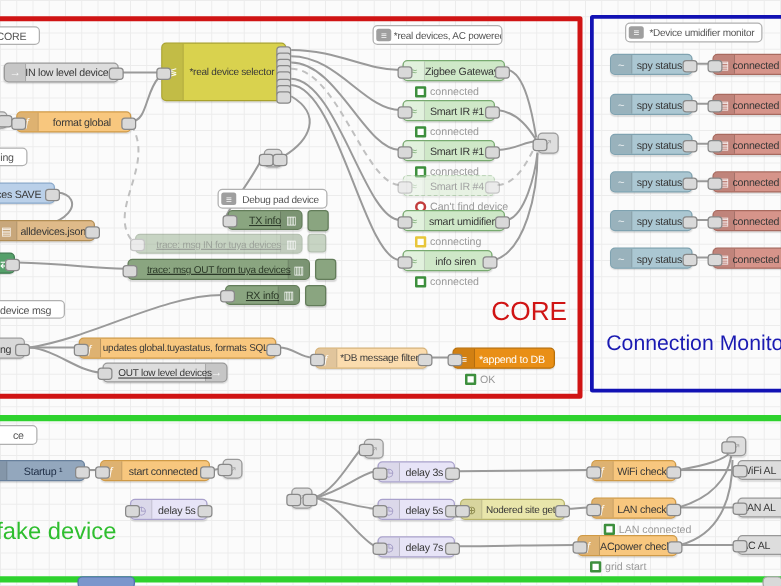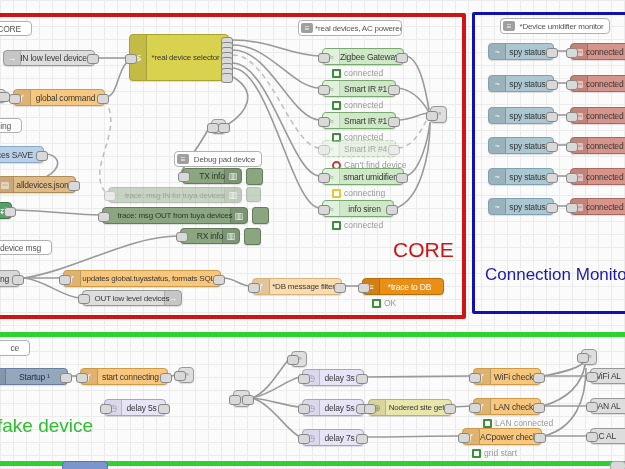--- a/index.html
+++ b/index.html
@@ -17,21 +17,21 @@
   .node{position:absolute;box-sizing:border-box;border:1px solid;border-radius:4px;
         display:flex;align-items:center;justify-content:center;z-index:3;
         font-size:8.5px;letter-spacing:-0.2px;color:#383838;
         box-shadow:0 1px 1px rgba(0,0,0,.12);}
   .node .lbl{white-space:nowrap;overflow:hidden;padding:0 3px;}
   .node.alignr{justify-content:flex-end;}
   .node.alignr .lbl{padding-right:10px;}
   .node.alignl{justify-content:flex-start;}
   .node.alignl .lbl{padding-left:2px;}
   .has-il .lbl{margin-left:13px;}
-  .has-ir .lbl{}
+  .has-ir .lbl{text-decoration:underline;}
   .ic{position:absolute;top:0;bottom:0;width:16px;display:flex;align-items:center;
       justify-content:center;color:rgba(255,255,255,.92);font-size:9px;}
   .ic.l{left:0;background:rgba(0,0,0,.10);border-right:1px solid rgba(0,0,0,.15);border-radius:3px 0 0 3px;}
   .ic.r{right:0;background:rgba(0,0,0,.10);border-left:1px solid rgba(0,0,0,.15);border-radius:0 3px 3px 0;}
   .ic.c{left:0;right:0;width:auto;background:transparent;color:#ababab;font-size:8px;}
   .node.swap .ic.c{color:#fff;font-size:10px;}
   .node.device .ic.l{background:rgba(255,255,255,.38);color:#7fae78;}
   .node.delay .ic.l{background:rgba(0,0,0,.05);color:#9a92c0;}
   .node.http .ic.l{background:rgba(0,0,0,.07);color:#8d8a4e;}
   .node.comment .ic.l{top:2px;bottom:2px;left:2px;width:12px;background:#9f9f9f;
@@ -114,21 +114,21 @@
       <span class="ic l">→</span>
       <span class="lbl">IN low level devices</span>
       <span class="pt out"></span>
     </div>
     <div class="node linksq" style="left: -8px; top: 89px; width: 14px; height: 14px; background: rgb(222, 222, 222); border-color: rgb(153, 153, 153);">
       <span class="ic c">↗</span>
       <span class="pt out"></span>
     </div>
     <div class="node function has-il" style="left: 13px; top: 89px; width: 92px; height: 17px; background: rgb(248, 199, 126); border-color: rgb(207, 154, 71);">
       <span class="ic l">ƒ</span>
-      <span class="lbl">global command</span>
+      <span class="lbl">format global</span>
       <span class="pt in"></span>
       <span class="pt out"></span>
     </div>
     <div class="node comment alignr" style="left: -40px; top: 118px; width: 62px; height: 15px; background: rgb(255, 255, 255); border-color: rgb(176, 176, 176); color: rgb(85, 85, 85);">
       <span class="lbl">ing</span>
     </div>
     <div class="node save alignr" style="left: -34px; top: 146px; width: 78px; height: 17px; background: rgb(186, 208, 233); border-color: rgb(137, 169, 204);">
       <span class="lbl">ices SAVE</span>
       <span class="pt out"></span>
     </div>
@@ -274,21 +274,21 @@
       <span class="pt in"></span>
     </div>
     <div class="node function-light has-il" style="left: 252px; top: 278px; width: 90px; height: 17px; background: rgb(251, 220, 174); border-color: rgb(216, 180, 122); font-size: 8px;">
       <span class="ic l">ƒ</span>
       <span class="lbl">*DB message filter</span>
       <span class="pt in"></span>
       <span class="pt out"></span>
     </div>
     <div class="node db has-il" style="left: 362px; top: 278px; width: 82px; height: 17px; background: rgb(233, 143, 22); border-color: rgb(185, 111, 8); color: rgb(255, 255, 255);">
       <span class="ic l">≡</span>
-      <span class="lbl">*trace to DB</span>
+      <span class="lbl">*append to DB</span>
       <span class="pt in"></span>
     </div>
     <div class="status" style="left: 372px; top: 298px;">
       <span class="sdot" style="border-color: rgb(61, 143, 61);"></span>
       <span>OK</span>
     </div>
     <div class="node comment has-il" style="left: 500px; top: 18px; width: 110px; height: 16px; background: rgb(255, 255, 255); border-color: rgb(176, 176, 176); color: rgb(85, 85, 85); font-size: 8px;">
       <span class="ic l">≡</span>
       <span class="lbl">*Device umidifier monitor</span>
     </div>
@@ -355,21 +355,21 @@
     <div class="node comment alignr" style="left: -28px; top: 340px; width: 58px; height: 16px; background: rgb(255, 255, 255); border-color: rgb(176, 176, 176); color: rgb(85, 85, 85);">
       <span class="lbl">ce</span>
     </div>
     <div class="node inject has-il" style="left: -12px; top: 368px; width: 80px; height: 17px; background: rgb(147, 167, 189); border-color: rgb(104, 128, 156); color: rgb(29, 44, 68);">
       <span class="ic l">●</span>
       <span class="lbl">Startup ¹</span>
       <span class="pt out"></span>
     </div>
     <div class="node function has-il" style="left: 80px; top: 368px; width: 88px; height: 17px; background: rgb(248, 199, 126); border-color: rgb(207, 154, 71);">
       <span class="ic l">ƒ</span>
-      <span class="lbl">start connecting</span>
+      <span class="lbl">start connected</span>
       <span class="pt in"></span>
       <span class="pt out"></span>
     </div>
     <div class="node linksq" style="left: 178px; top: 367px; width: 16px; height: 16px; background: rgb(222, 222, 222); border-color: rgb(153, 153, 153);">
       <span class="ic c">↗</span>
       <span class="pt in"></span>
     </div>
     <div class="node delay has-il" style="left: 104px; top: 399px; width: 62px; height: 17px; background: rgb(231, 228, 247); border-color: rgb(169, 161, 204);">
       <span class="ic l">◷</span>
       <span class="lbl">delay 5s</span>

